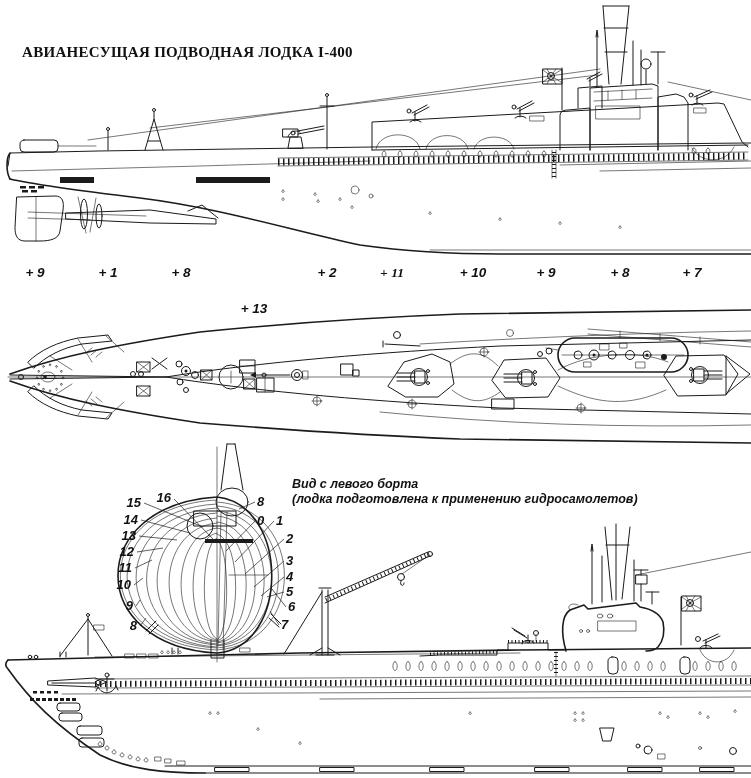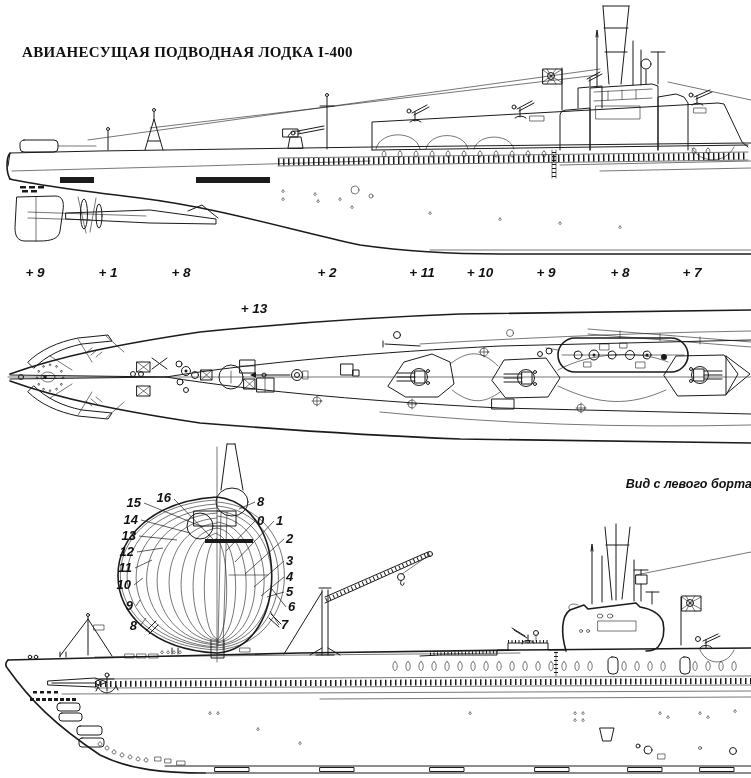--- a/index.html
+++ b/index.html
@@ -4,21 +4,21 @@
 <style>
   :root{ --ink:#1b1b1b; --paper:#ffffff; }
   html,body{margin:0;padding:0;background:#888;}
   .page{position:relative;width:751px;height:778px;background:var(--paper);overflow:hidden;
         font-family:"Liberation Sans",sans-serif;color:#111;}
   .title{position:absolute;left:14px;top:36px;margin:8px;font:700 15px "Liberation Serif",serif;
          letter-spacing:.3px;white-space:nowrap;text-align:center;}
   .stations{position:absolute;left:0;top:265px;width:751px;height:22px;}
   .station{position:absolute;top:0;transform:translateX(-50%);
            font:italic 700 13.5px "Liberation Sans",sans-serif;white-space:nowrap;}
-  .caption{position:absolute;text-align:right;font:italic 700 12.5px "Liberation Sans",sans-serif;
+  .caption{position:absolute;text-align:left;font:italic 700 12.5px "Liberation Sans",sans-serif;
            line-height:15px;}
   .caption-side{left:292px;top:477px;width:460px;}
   .caption-body{left:22px;top:529px;width:94px;}
   svg.art{position:absolute;left:0;top:0;}
   svg.art *{vector-effect:none;}
   .ln{stroke:var(--ink);fill:none;stroke-width:1;stroke-linecap:round;stroke-linejoin:round;}
   .thin{stroke-width:.6;}
   .thick{stroke-width:1.6;}
   .fillink{fill:var(--ink);stroke:none;}
   .band{stroke:var(--ink);fill:none;}
@@ -399,25 +399,26 @@
       <rect class="ln thin" x="658" y="754" width="7" height="5"></rect>
     </g>
   </svg>
 
   <div class="stations" id="station-row">
       <span class="station" style="left: 35px;">+ 9</span>
       <span class="station" style="left: 108px;">+ 1</span>
       <span class="station" style="left: 181px;">+ 8</span>
       <span class="station" style="left: 254px; margin-top: 36px;">+ 13</span>
       <span class="station" style="left: 327px;">+ 2</span>
-      <span class="station" style="left: 422px;">+ 11</span>
-      <span class="station" style="left: 473px; margin-left: 7px;">+ 10</span>
+      <span class="station" style="left: 392px; font-family: Liberation Serif, serif;">+ 11</span>
+      <span class="station" style="left: 473px;">+ 10</span>
       <span class="station" style="left: 546px;">+ 9</span>
       <span class="station" style="left: 620px;">+ 8</span>
       <span class="station" style="left: 692px;">+ 7</span>
     </div>
 
   <div class="caption caption-side">
     <div>Вид с левого борта</div>
+    <div>(лодка подготовлена к применению гидросамолетов)</div>
   </div>
 
 
 </div>
 
 </body></html>

